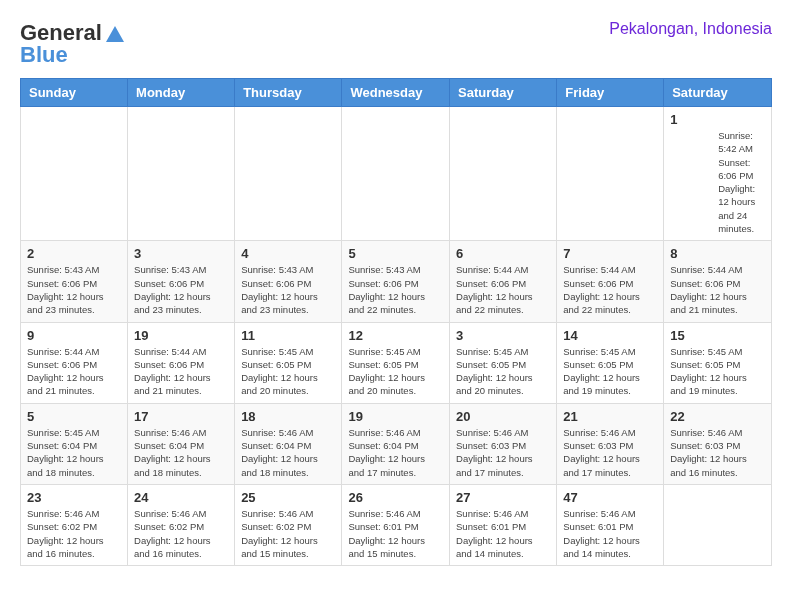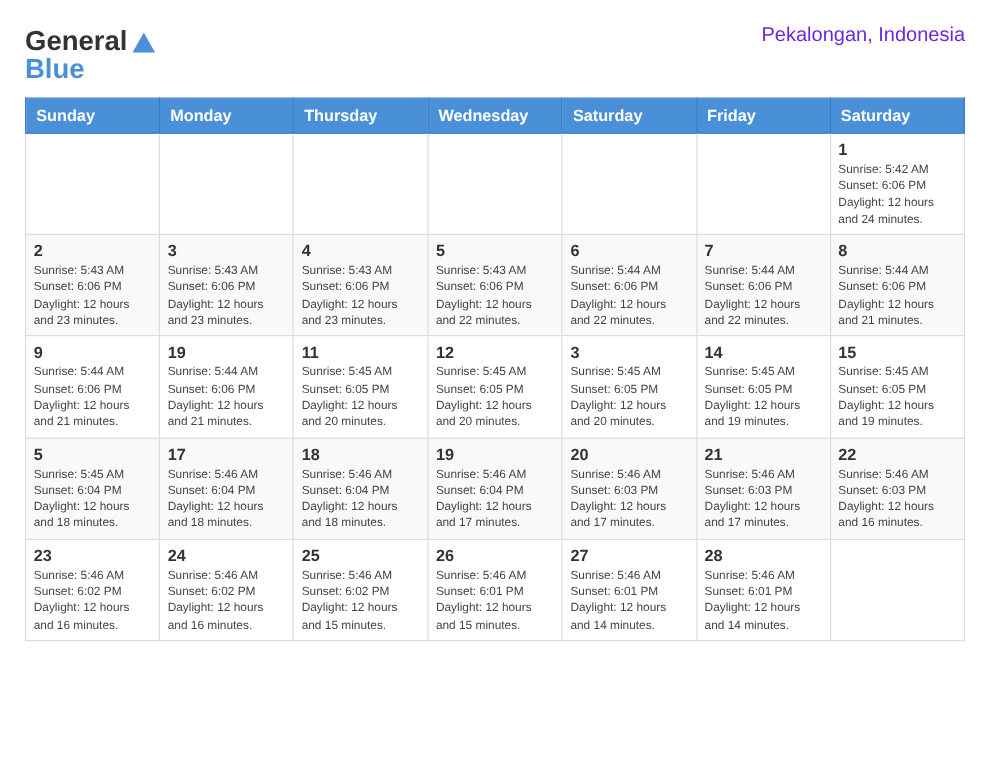--- a/index.html
+++ b/index.html
@@ -112,21 +112,21 @@
   <tbody id="calendar-body">
   <tr>
         <td class="empty-cell"></td>
         <td class="empty-cell"></td>
         <td class="empty-cell"></td>
         <td class="empty-cell"></td>
         <td class="empty-cell"></td>
         <td class="empty-cell"></td>
         <td>
           <span class="day-number">1</span>
-          <div class="day-info" style="white-space: pre-line;">Sunrise: 5:42 AM
+          <div class="day-info" style="white-space: pre-line; margin-left: 48px;">Sunrise: 5:42 AM
 Sunset: 6:06 PM
 Daylight: 12 hours
 and 24 minutes.</div>
         </td>
       </tr>
       <tr>
         <td>
           <span class="day-number">2</span>
           <div class="day-info" style="white-space: pre-line;">Sunrise: 5:43 AM
 Sunset: 6:06 PM
@@ -308,21 +308,21 @@
 and 15 minutes.</div>
         </td>
         <td>
           <span class="day-number">27</span>
           <div class="day-info" style="white-space: pre-line;">Sunrise: 5:46 AM
 Sunset: 6:01 PM
 Daylight: 12 hours
 and 14 minutes.</div>
         </td>
         <td>
-          <span class="day-number">28</span>
+          <span class="day-number">47</span>
           <div class="day-info" style="white-space: pre-line;">Sunrise: 5:46 AM
 Sunset: 6:01 PM
 Daylight: 12 hours
 and 14 minutes.</div>
         </td>
         <td class="empty-cell"></td>
       </tr>
     </tbody>
 </table>
 

